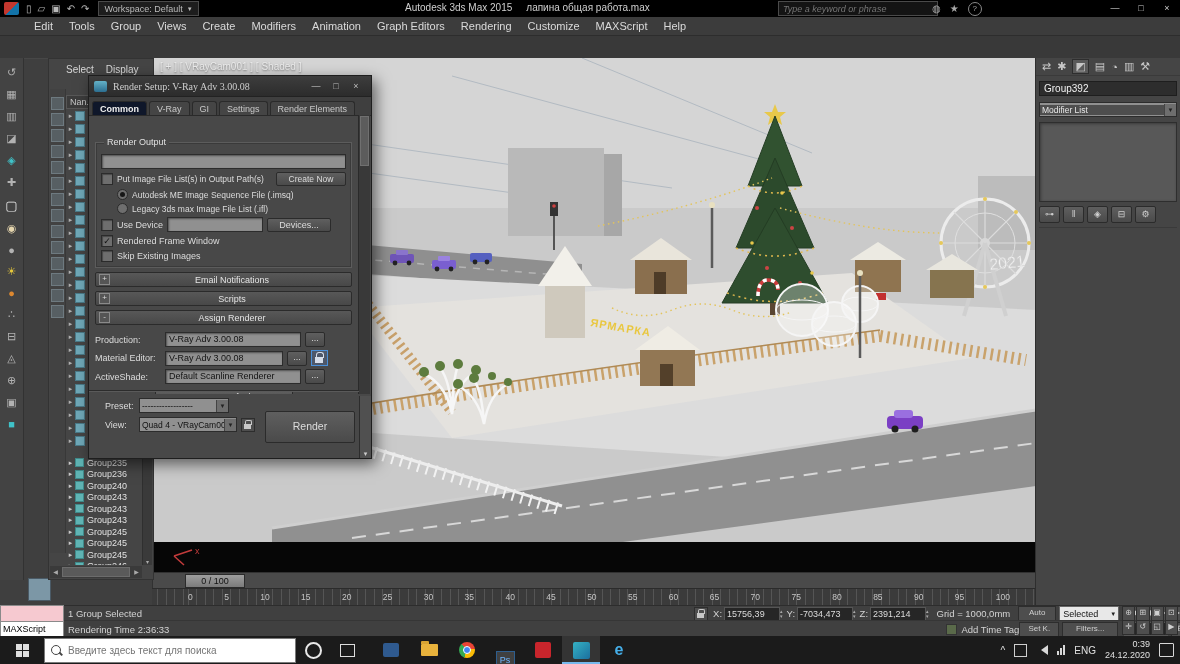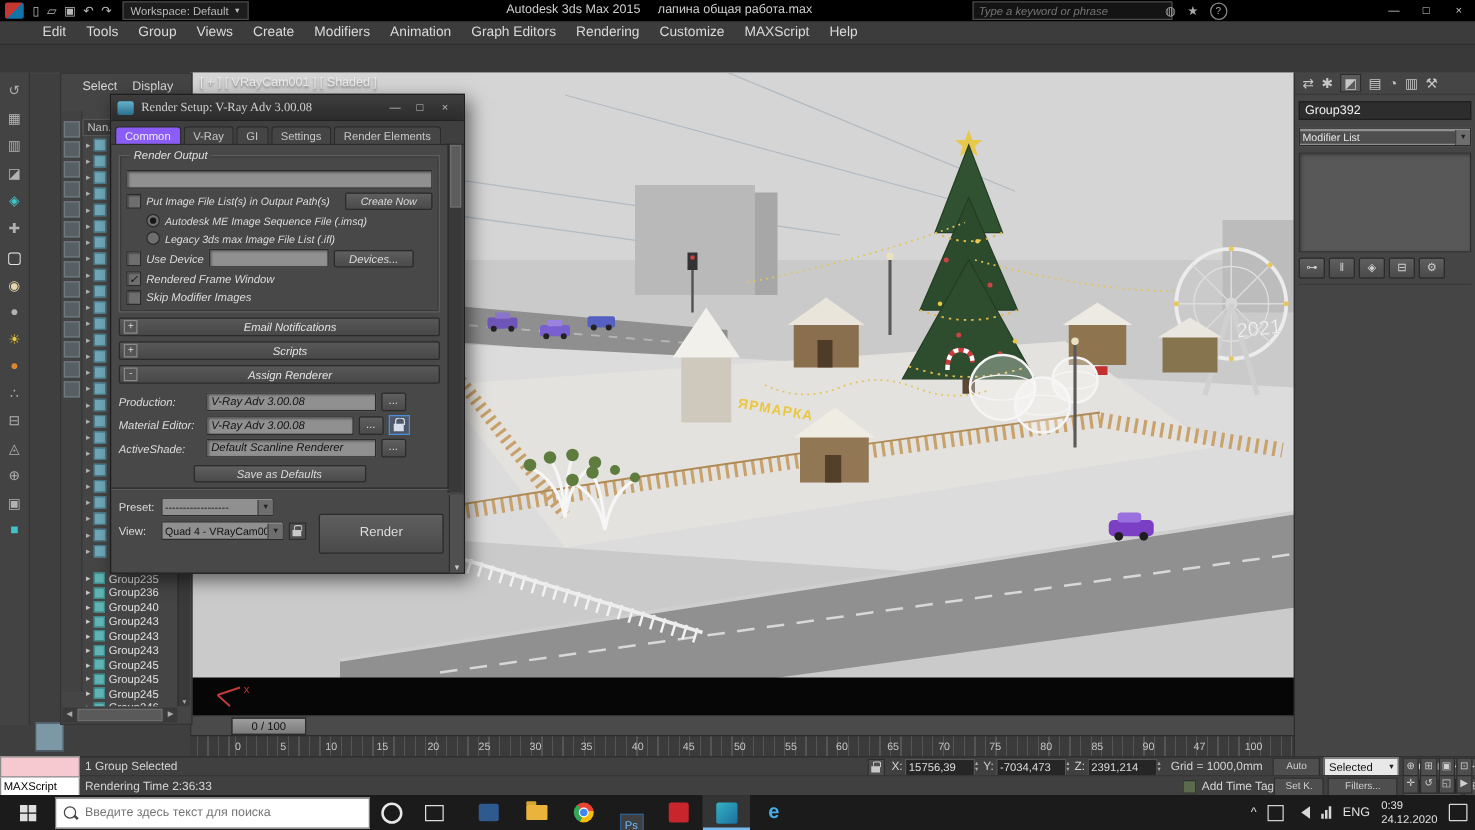--- a/index.html
+++ b/index.html
@@ -47,22 +47,22 @@
   .exp-hscroll .arr{width:11px;text-align:center;line-height:12px;}
   .exp-hscroll .thumb{flex:1;margin:1px;background:#5a5a5a;border:1px solid #6c6c6c;}
   
   .dialog{position:absolute;left:88px;top:75px;width:282px;height:382px;background:#484848;border:1px solid #1e1e1e;box-shadow:4px 5px 14px rgba(0,0,0,.55);z-index:30;font-size:9px;color:#dcdcdc;}
   .dlg-title{height:20px;background:linear-gradient(#3d3d3d,#2c2c2c);border-bottom:1px solid #222;display:flex;align-items:center;padding:0 5px;}
   .ticon{width:13px;height:11px;background:linear-gradient(#64b2c8,#2c6e90);border-radius:2px;margin-right:6px;}
   .dlg-title .t{flex:1;font-size:10px;color:#cfcfcf;font-family:Liberation Serif, serif;}
   .dlg-wbtn{width:20px;text-align:center;color:#bdbdbd;font-size:9px;}
   .dlg-tabs{display:flex;height:18px;background:#3f3f3f;border-bottom:1px solid #2a2a2a;align-items:flex-end;padding-left:3px;}
   .dlg-tab{border:1px solid #2a2a2a;border-bottom:none;border-radius:3px 3px 0 0;background:#454545;color:#c8c8c8;padding:2px 7px 1px;margin-right:2px;font-size:9px;}
-  .dlg-tab.active{background:#8b5cf6;color:#f0f0f0;}
-  .dlg-body{position:absolute;left:0;top:39px;right:13px;bottom:64px;padding:4px 6px 0 6px;overflow:hidden;font-style:italic;}
+  .dlg-tab.active{background:#0f172a;color:#f0f0f0;font-weight:bold;}
+  .dlg-body{position:absolute;left:0;top:39px;right:13px;bottom:64px;padding:22px 6px 0 6px;overflow:hidden;}
   .dlg-scroll{position:absolute;top:39px;right:1px;width:11px;bottom:64px;background:#393939;border-left:1px solid #2a2a2a;}
   .dlg-scroll .thumb{margin:1px;height:48px;background:#5c5c5c;border:1px solid #707070;}
   .groupbox{border:1px solid #5c5c5c;box-shadow:inset 0 0 0 1px #3a3a3a;padding:8px 5px 5px;position:relative;margin-top:5px;}
   .gb-title{position:absolute;top:-6px;left:8px;background:#484848;padding:0 3px;color:#e0e0e0;}
   .row{display:flex;align-items:center;margin:3px 0;gap:4px;}
   .chk{width:10px;height:10px;background:#6e6e6e;border:1px solid #2b2b2b;box-shadow:inset 1px 1px 1px rgba(0,0,0,.35);display:inline-flex;align-items:center;justify-content:center;font-size:9px;color:#111;flex:none;}
   .radio{width:9px;height:9px;border-radius:50%;background:#6e6e6e;border:1px solid #2b2b2b;display:inline-block;position:relative;flex:none;}
   .radio.sel::after{content:"";position:absolute;left:2px;top:2px;width:5px;height:5px;border-radius:50%;background:#161616;}
   .btn{background:linear-gradient(#5f5f5f,#4a4a4a);border:1px solid #2b2b2b;border-radius:2px;color:#dcdcdc;text-align:center;padding:1px 5px;font-size:9px;white-space:nowrap;}
   .field{background:#909090;border:1px solid #2c2c2c;box-shadow:inset 1px 1px 2px rgba(0,0,0,.45);color:#121212;height:13px;line-height:13px;padding:0 3px;font-size:9px;white-space:nowrap;overflow:hidden;}
@@ -70,21 +70,21 @@
   .rollout{height:13px;background:linear-gradient(#585858,#484848);border:1px solid #2b2b2b;border-radius:2px;display:flex;align-items:center;margin-top:4px;}
   .rollout .pm{width:9px;height:9px;border:1px solid #8a8a8a;margin:0 3px;font-size:8px;line-height:8px;text-align:center;color:#ddd;background:#555;}
   .rollout .rt{flex:1;text-align:center;color:#e4e4e4;}
   .ar-label{width:66px;flex:none;}
   .ar-field{width:128px;flex:none;}
   .dots{width:18px;height:13px;flex:none;padding:0;}
   .lockbtn{width:15px;height:14px;flex:none;background:#4e586a;border:1px solid #4a90d9;position:relative;}
   .lockbtn::before{content:"";position:absolute;top:1px;left:4px;width:6px;height:5px;border:1px solid #d6deea;border-bottom:none;border-radius:3px 3px 0 0;}
   .lockbtn::after{content:"";position:absolute;top:6px;left:3px;width:8px;height:6px;background:#d6deea;}
   .dlg-bottom{position:absolute;left:0;right:12px;bottom:0;height:62px;border-top:1px solid #2c2c2c;box-shadow:0 1px 0 #5a5a5a inset;padding:5px 4px 0 6px;display:flex;}
-  .dlg-bot-left{width:150px;}
+  .dlg-bot-left{width:150px;margin-left:10px;}
   .dd{background:#909090;border:1px solid #2c2c2c;color:#121212;height:13px;display:flex;align-items:center;font-size:8.5px;}
   .dd .val{flex:1;padding:0 2px;white-space:nowrap;overflow:hidden;}
   .dd .arr{width:11px;background:#6e6e6e;border-left:1px solid #444;text-align:center;font-size:6px;color:#222;line-height:12px;}
   .render-btn{width:112px;height:30px;align-self:center;margin-left:10px;font-size:10.5px;line-height:28px;padding:0;}
   .flyout-strip{position:absolute;right:0;bottom:0;width:11px;height:62px;background:#505050;border-left:1px solid #2c2c2c;display:flex;align-items:flex-end;justify-content:center;color:#ccc;font-size:7px;}
   
   .cmdpanel{position:absolute;right:0;top:58px;width:144px;bottom:59px;background:#454545;border-left:1px solid #2e2e2e;z-index:3;}
   .cmd-tabs{display:flex;align-items:center;height:17px;gap:6px;padding:0 6px;font-size:11px;color:#c6c6c6;border-bottom:1px solid #3a3a3a;}
   .cmd-tab.active{background:#5a5a5a;border:1px solid #2e2e2e;padding:0 2px;}
   .obj-name{margin:5px 3px 0;background:#2d2d2d;border:1px solid #1e1e1e;height:13px;line-height:13px;padding:0 4px;font-size:10px;color:#f0f0f0;}
@@ -140,21 +140,21 @@
   .psapp{width:17px;height:17px;background:#404040;border:1px solid #2e5e8e;color:#6fb6ff;font-size:9px;font-weight:normal;display:flex;align-items:center;justify-content:center;margin-top:20px;}
   .redapp{width:16px;height:16px;background:#c9252c;border-radius:2px;}
   .maxapp{width:17px;height:17px;background:linear-gradient(135deg,#35b2c4,#1b6f9e);border-radius:2px;}
   .edgeapp{color:#45aee8;font-size:16px;font-weight:bold;line-height:16px;}
   .tray{margin-left:auto;display:flex;align-items:center;gap:9px;padding-right:6px;color:#e0e0e0;font-size:10px;}
   .trayicon{width:11px;height:11px;border:1px solid #cfcfcf;}
   .speaker{width:0;height:0;border:5px solid transparent;border-right:7px solid #d8d8d8;}
   .net{display:flex;align-items:flex-end;gap:1px;}
   .net i{width:2px;background:#d8d8d8;}
   .net i:nth-child(1){height:4px;} .net i:nth-child(2){height:7px;} .net i:nth-child(3){height:10px;}
-  .clock{font-size:9px;line-height:1.25;}
+  .clock{text-align:right;font-size:9px;line-height:1.25;}
   .notif{width:13px;height:12px;border:1px solid #d8d8d8;border-radius:1px;}
 </style>
 </head>
 <body>
 
 <div class="screen">
 
   <div class="titlebar">
     <span class="maxlogo"></span>
     <span class="qicon">▯</span>
@@ -634,21 +634,21 @@
           <span class="btn" style="width:52px">Devices...</span>
         </div>
         <div class="row">
           <span class="chk">
               <span>✓</span>
             </span>
           <span>Rendered Frame Window</span>
         </div>
         <div class="row" style="margin-bottom:0">
           <span class="chk"></span>
-          <span>Skip Modifier Images</span>
+          <span>Skip Existing Images</span>
         </div>
       </div>
       <div class="rollout">
         <span class="pm">+</span>
         <span class="rt">Email Notifications</span>
       </div>
       <div class="rollout">
         <span class="pm">+</span>
         <span class="rt">Scripts</span>
       </div>
@@ -746,21 +746,21 @@
         <span>45</span>
         <span>50</span>
         <span>55</span>
         <span>60</span>
         <span>65</span>
         <span>70</span>
         <span>75</span>
         <span>80</span>
         <span>85</span>
         <span>90</span>
-        <span>47</span>
+        <span>95</span>
         <span>100</span>
     </div>
   </div>
 
   <div class="listener">
     <div class="lis-pink"></div>
     <div class="lis-white">MAXScript</div>
   </div>
 
   <div class="status1" style="padding-left:68px;">

